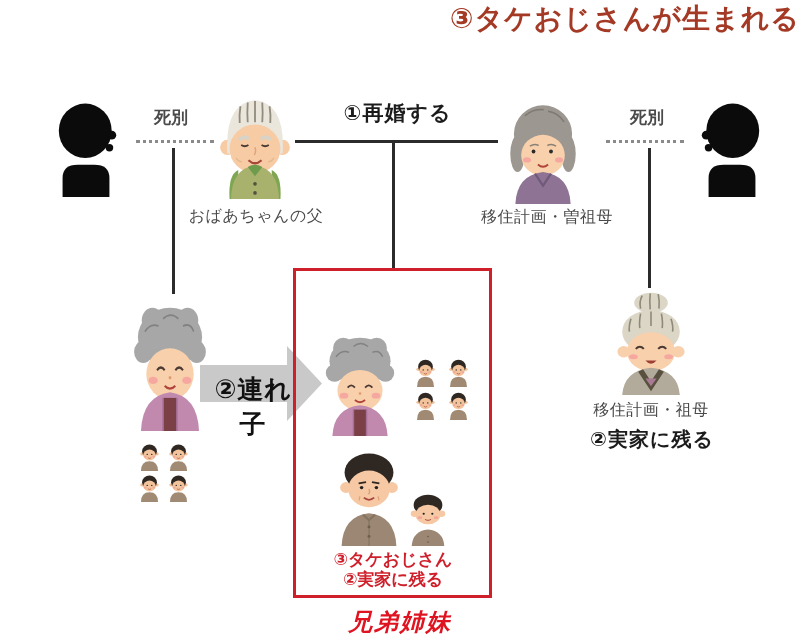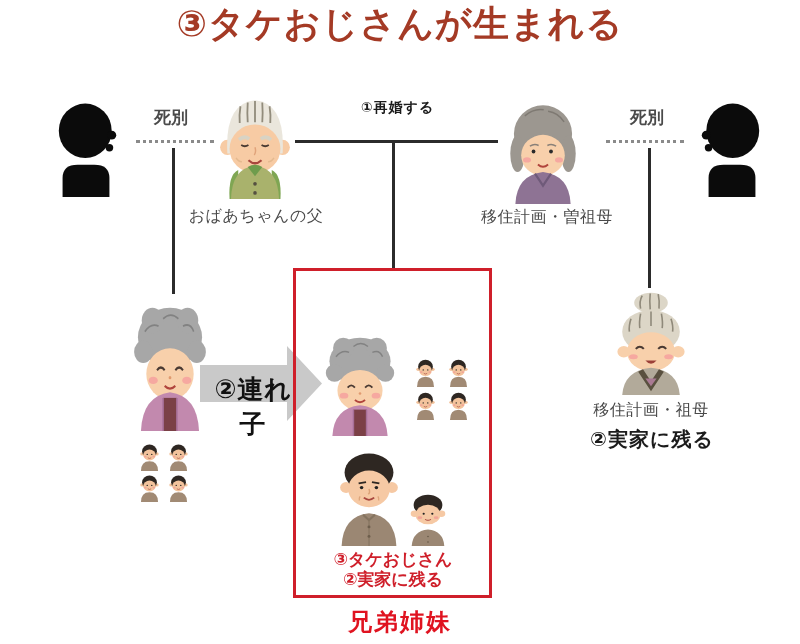--- a/index.html
+++ b/index.html
@@ -7,24 +7,24 @@
     --text-dark:#1b1b1b; --label-gray:#4a4a4a; --line-dark:#2b2b2b;
     --arrow-gray:#c9c9c9; --dotted-gray:#8a8a8a;
   }
   html,body{margin:0;padding:0;background:#fff;}
   #canvas{
     position:relative;width:800px;height:644px;background:#fff;overflow:hidden;
     font-family:"Liberation Sans","DejaVu Sans",sans-serif;
   }
   .abs{position:absolute;}
   .ctr{text-align:center;}
-  .title{font-size:36px;font-weight:bold;color:var(--title-red);letter-spacing:1px;}
+  .title{font-size:28px;font-weight:bold;color:var(--title-red);letter-spacing:1px;text-align:right;}
   .lbl{font-size:16px;font-weight:normal;color:var(--label-gray);letter-spacing:.5px;}
   .lbl-sm{font-size:17px;font-weight:bold;color:var(--label-gray);}
-  .big-black{font-size:14px;font-weight:bold;color:var(--text-dark);letter-spacing:1px;}
+  .big-black{font-size:21px;font-weight:bold;color:var(--text-dark);letter-spacing:1px;}
   .arrow-text{font-size:26px;font-weight:bold;color:#111;letter-spacing:1px;}
   .hline{background:var(--line-dark);height:2.5px;}
   .vline{background:var(--line-dark);width:2.5px;}
   .dotted{height:0;border-top:3px dotted var(--dotted-gray);}
   .redbox{border:3px solid var(--accent-red);box-sizing:border-box;background:transparent;}
   .box-caption{font-size:17px;line-height:20px;font-weight:bold;color:var(--accent-red);}
   .siblings{font-size:24px;font-weight:bold;color:var(--sibling-red);letter-spacing:2px;}
   svg.fig{display:block;}
   .mirror{transform:scaleX(-1);}
 </style>
@@ -285,21 +285,21 @@
     </svg>
   <svg class="fig abs" style="left:404px;top:487px;" width="48" height="59" viewBox="0 0 100 150" preserveAspectRatio="none">
       <use href="#sym-boy"></use>
     </svg>
 
   <div class="abs ctr box-caption" style="left:300px;top:550px;width:186px;">
     <div>③タケおじさん</div>
     <div>②実家に残る</div>
   </div>
 
-  <div class="abs ctr siblings" style="left:300px;top:606px;width:200px;">兄弟姉妹</div>
+  <div class="abs ctr siblings" style="left:300px;top:606px;width:200px;font-style:italic;">兄弟姉妹</div>
 
   
   <svg class="fig abs" style="left:607px;top:287px;" width="88" height="108" viewBox="0 0 110 150" preserveAspectRatio="none">
       <use href="#sym-grandma-bun"></use>
     </svg>
   <div class="abs ctr lbl" style="left:565px;top:400px;width:172px;">移住計画・祖母</div>
   <div class="abs ctr big-black" style="left:568px;top:426px;width:168px;font-size:20px;">②実家に残る</div>
 
   
   <svg class="fig abs" style="left:137px;top:441px;" width="25" height="30" viewBox="0 0 44 58" preserveAspectRatio="none">

